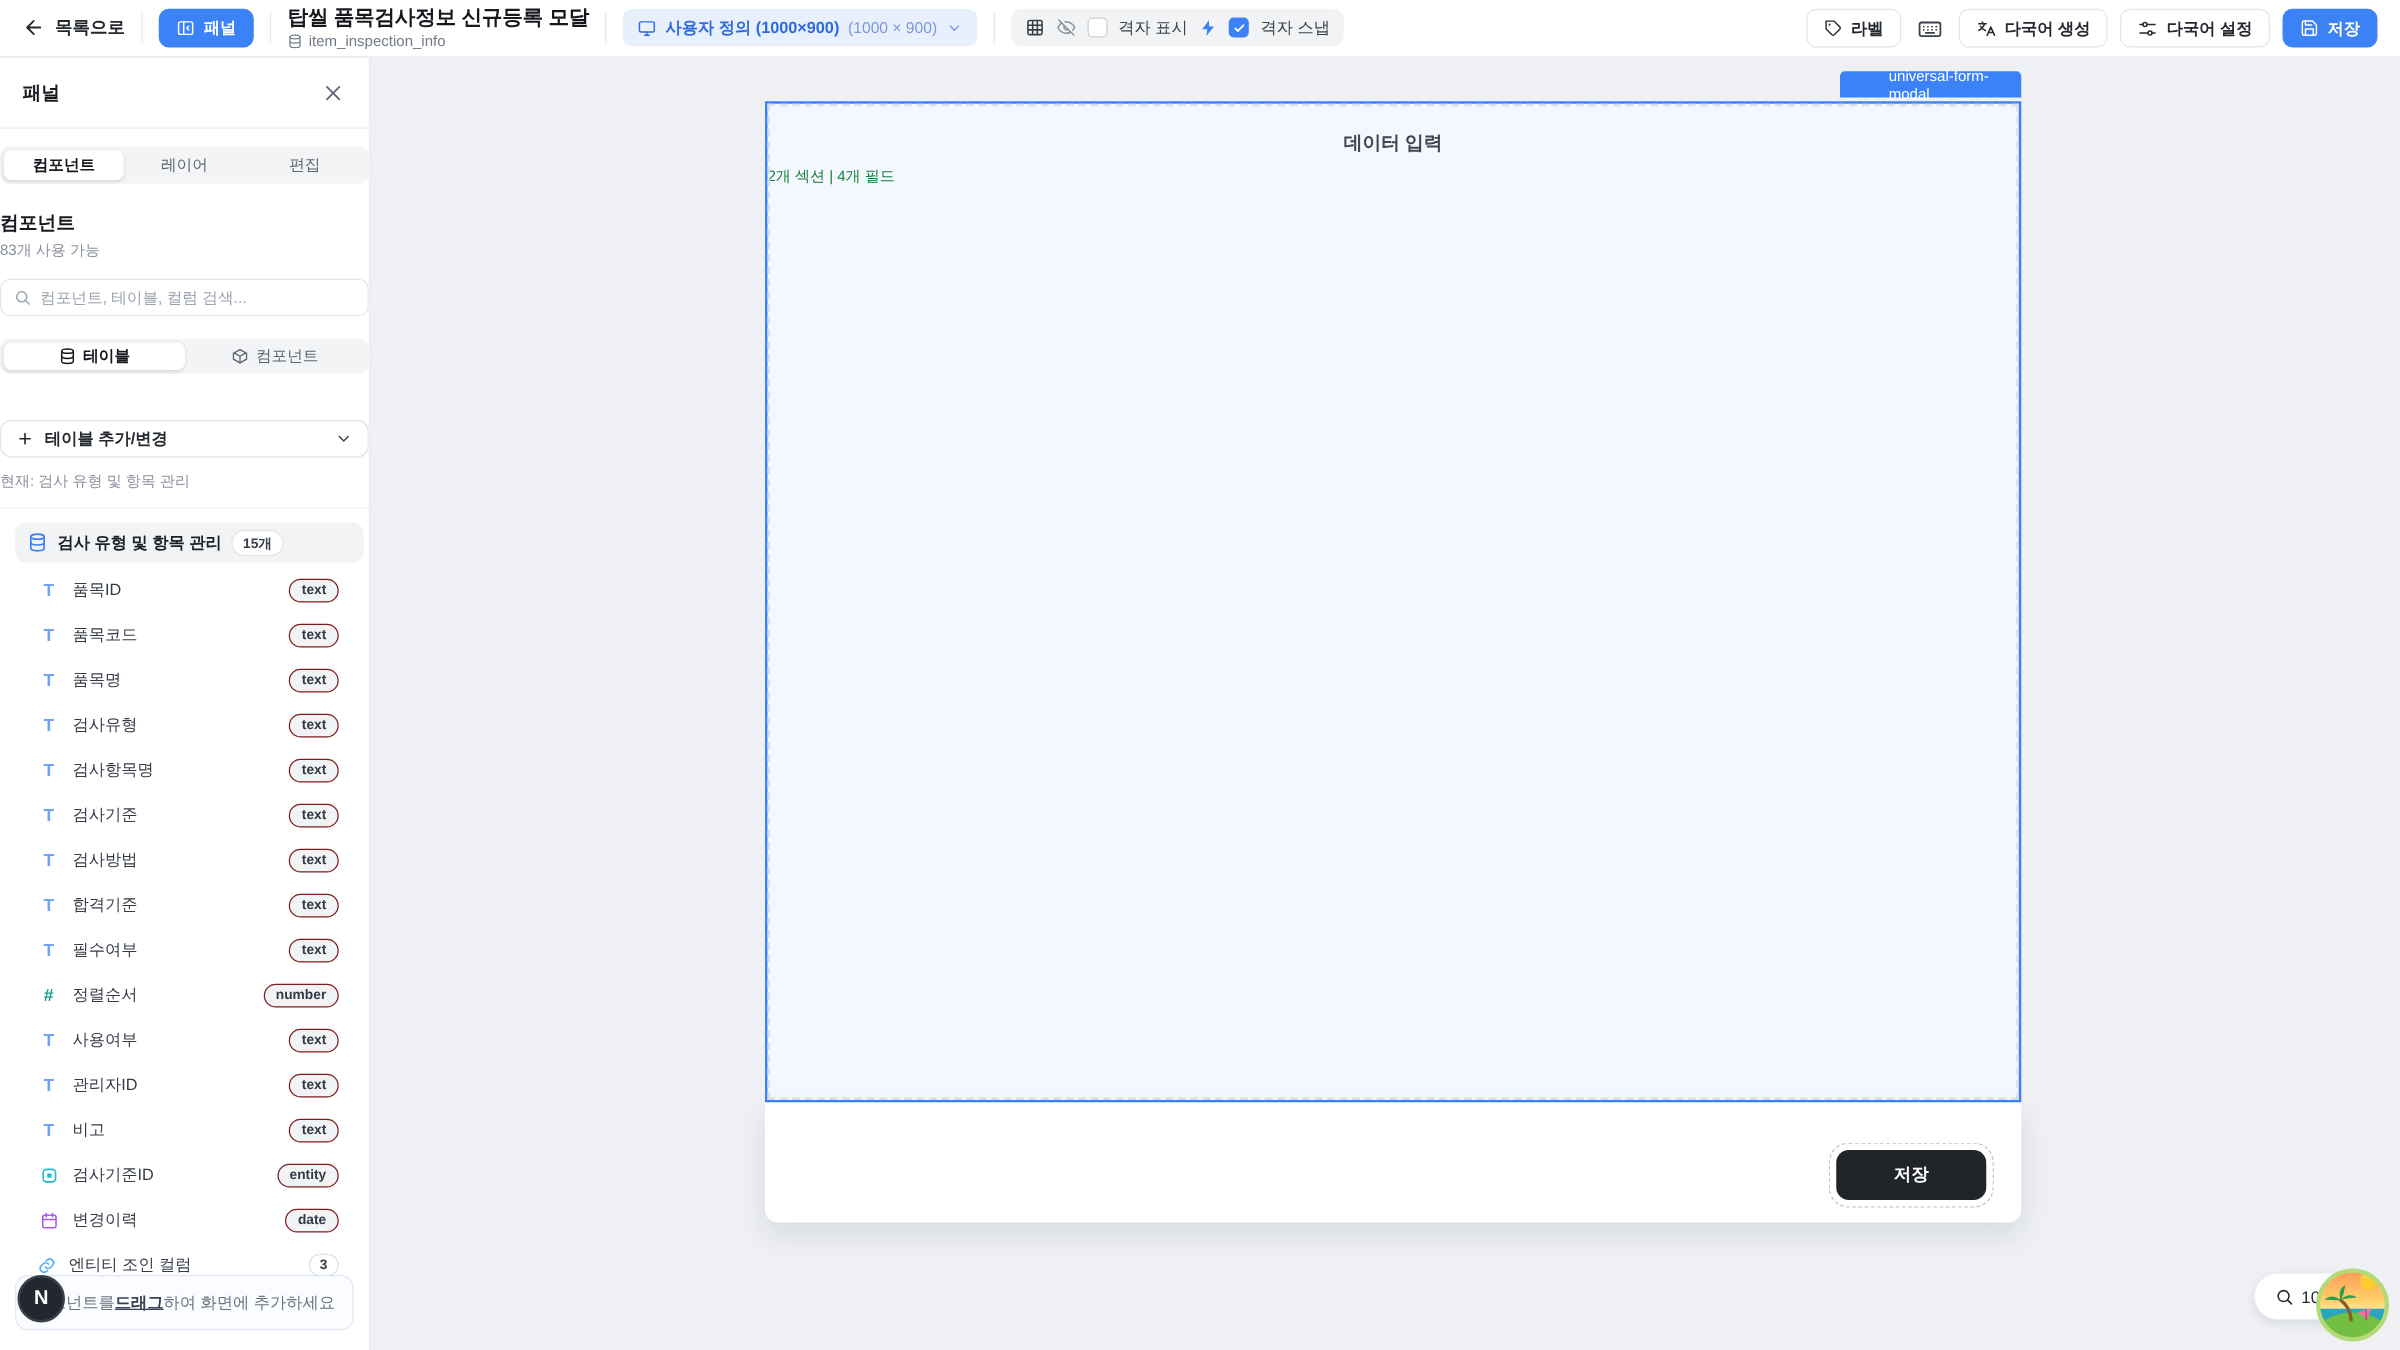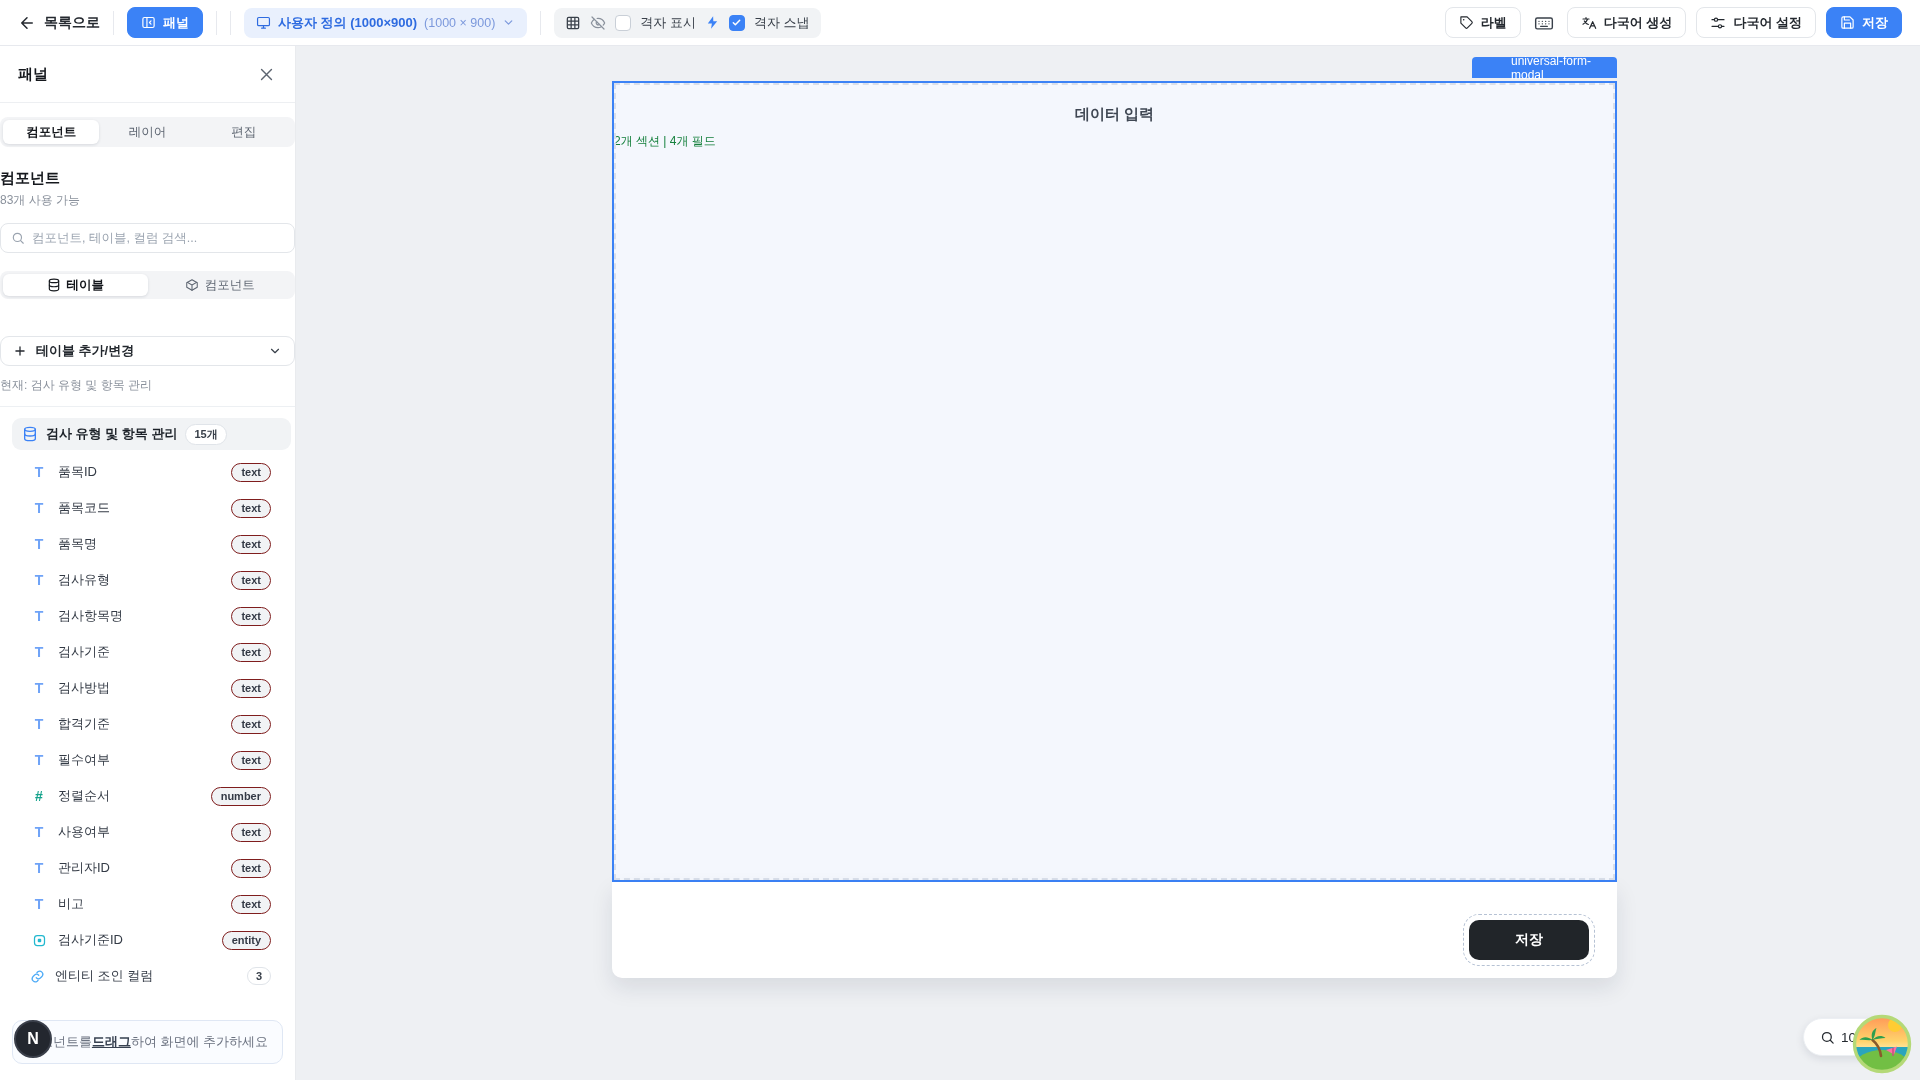--- a/index.html
+++ b/index.html
@@ -119,20 +119,31 @@
       <div class="vdiv"></div>
       <button class="btn primary">
         <svg class="ic" width="15" height="15" viewBox="0 0 24 24" fill="none" stroke="#fff" stroke-width="1.9" stroke-linecap="round" stroke-linejoin="round">
             <rect x="3" y="4" width="18" height="16" rx="2.5"></rect>
             <path d="M9.5 4v16"></path>
             <path d="M16 9.5L13.5 12l2.5 2.5"></path>
           </svg>
         <span>패널</span>
       </button>
       <div class="vdiv"></div>
+      <div class="titleblock">
+        <div class="ttl">탑씰 품목검사정보 신규등록 모달</div>
+        <div class="sub">
+          <svg class="ic" width="12" height="12" viewBox="0 0 24 24" fill="none" stroke="#717a87" stroke-width="2" stroke-linecap="round">
+              <ellipse cx="12" cy="5" rx="8" ry="3"></ellipse>
+              <path d="M4 5v14c0 1.7 3.6 3 8 3s8-1.3 8-3V5"></path>
+              <path d="M4 12c0 1.7 3.6 3 8 3s8-1.3 8-3"></path>
+            </svg>
+          <span>item_inspection_info</span>
+        </div>
+      </div>
       <div class="vdiv"></div>
       <div class="viewport-pill">
         <svg class="ic" width="15" height="15" viewBox="0 0 24 24" fill="none" stroke="#2e6be0" stroke-width="1.9" stroke-linecap="round">
             <rect x="2.5" y="4" width="19" height="13" rx="2"></rect>
             <path d="M9 21h6M12 17v4"></path>
           </svg>
         <span class="vp-label">사용자 정의 (1000×900)</span>
         <span class="vp-size">(1000 × 900)</span>
         <svg class="ic" width="13" height="13" viewBox="0 0 24 24" fill="none" stroke="#7b98dc" stroke-width="2.2" stroke-linecap="round" stroke-linejoin="round">
             <path d="M6 9l6 6 6-6"></path>
@@ -389,20 +400,30 @@
           <div class="frow">
             <span class="fi">
               <svg class="ic" width="15" height="15" viewBox="0 0 24 24" fill="none" stroke="#22b8cf" stroke-width="2">
                 <rect x="4" y="4" width="16" height="16" rx="4.5"></rect>
                 <rect x="9.2" y="9.2" width="5.6" height="5.6" rx="1.5" fill="#22b8cf" stroke="none"></rect>
               </svg>
             </span>
             <span class="flabel">검사기준ID</span>
             <span class="fbadge">entity</span>
           </div>
+          <div class="frow">
+            <span class="fi">
+              <svg class="ic" width="15" height="15" viewBox="0 0 24 24" fill="none" stroke="#a855f7" stroke-width="2" stroke-linecap="round">
+                <rect x="3.5" y="5" width="17" height="16" rx="2.5"></rect>
+                <path d="M8 3v4M16 3v4M3.5 10.5h17"></path>
+              </svg>
+            </span>
+            <span class="flabel">변경이력</span>
+            <span class="fbadge">date</span>
+          </div>
         </div>
 
       <div class="frow">
         <svg class="ic" width="15" height="15" viewBox="0 0 24 24" fill="none" stroke="#4dabf7" stroke-width="2" stroke-linecap="round" stroke-linejoin="round">
             <path d="M10 14a5 5 0 0 0 7 0l2.5-2.5a5 5 0 0 0-7-7L11 6"></path>
             <path d="M14 10a5 5 0 0 0-7 0L4.5 12.5a5 5 0 0 0 7 7L13 18"></path>
           </svg>
         <span class="flabel">엔티티 조인 컬럼</span>
         <span class="cnt">3</span>
       </div>

